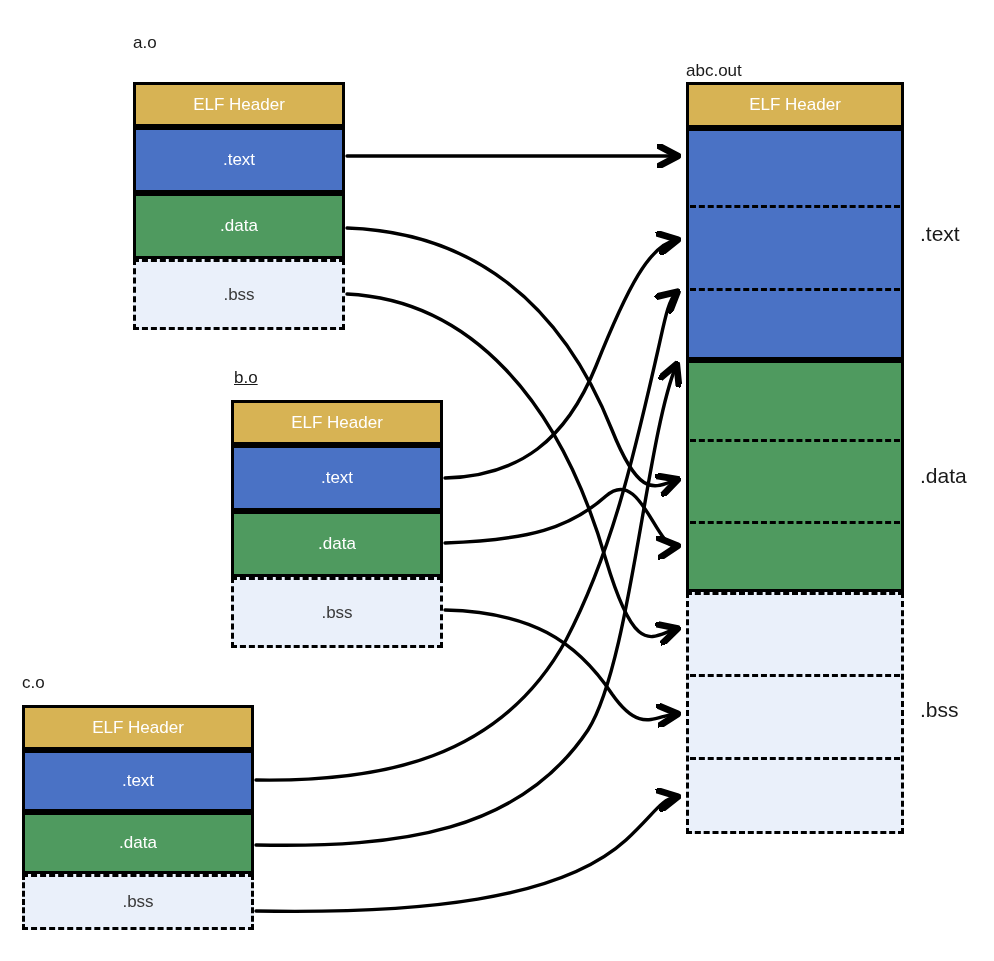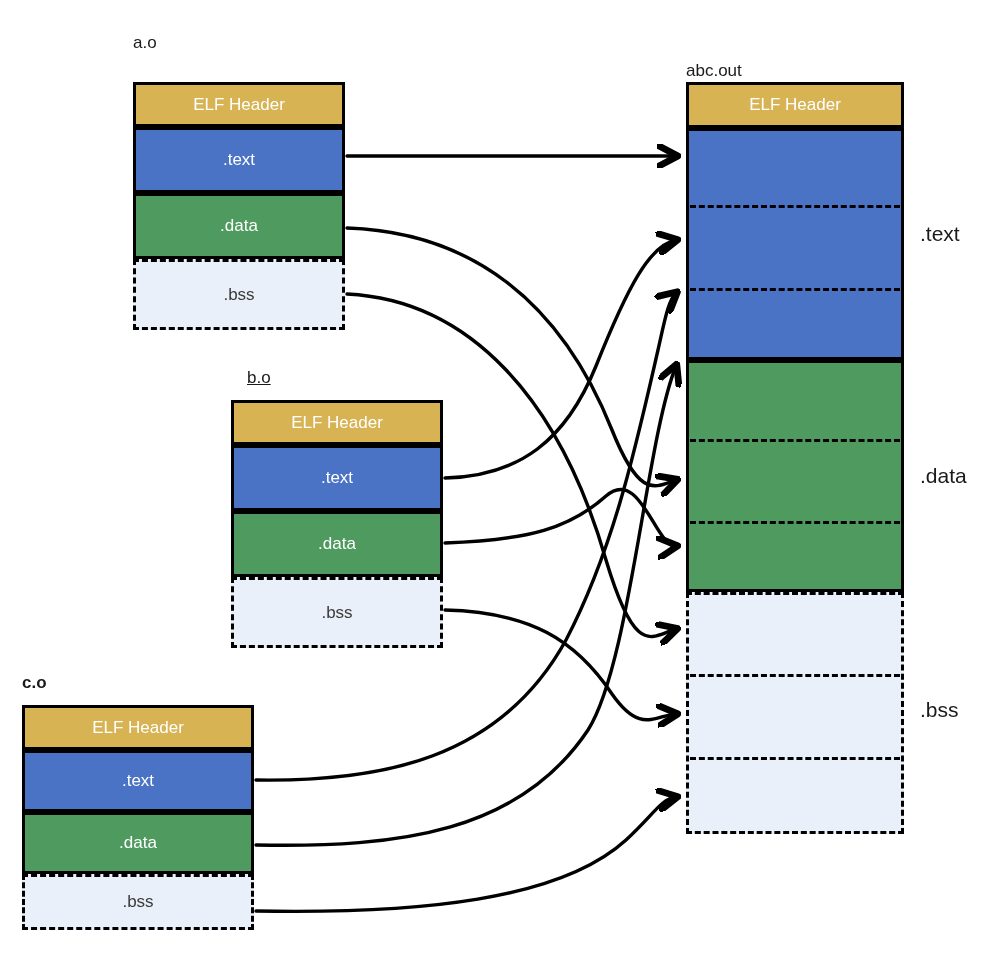--- a/index.html
+++ b/index.html
@@ -44,29 +44,29 @@
 <div id="stage">
 
   <div class="obj-title" style="left:133px;top:33px;">a.o</div>
   <div class="objbox">
     <div class="seg solid elf" style="left:133px;top:82px;width:212px;height:45px;">ELF Header</div>
     <div class="seg solid text" style="left:133px;top:127px;width:212px;height:66px;">.text</div>
     <div class="seg solid data" style="left:133px;top:193px;width:212px;height:66px;">.data</div>
     <div class="seg bss" style="left:133px;top:259px;width:212px;height:71px;">.bss</div>
   </div>
 
-  <div class="obj-title" style="left:247px;top:368px;text-decoration:underline;">b.o</div>
+  <div class="obj-title" style="left:234px;top:368px;text-decoration:underline;">b.o</div>
   <div class="objbox">
     <div class="seg solid elf" style="left:231px;top:400px;width:212px;height:45px;">ELF Header</div>
     <div class="seg solid text" style="left:231px;top:445px;width:212px;height:66px;">.text</div>
     <div class="seg solid data" style="left:231px;top:511px;width:212px;height:66px;">.data</div>
     <div class="seg bss" style="left:231px;top:577px;width:212px;height:71px;">.bss</div>
   </div>
 
-  <div class="obj-title" style="left:22px;top:673px;font-weight:bold;">c.o</div>
+  <div class="obj-title" style="left:22px;top:673px;">c.o</div>
   <div class="objbox">
     <div class="seg solid elf" style="left:22px;top:705px;width:232px;height:45px;">ELF Header</div>
     <div class="seg solid text" style="left:22px;top:750px;width:232px;height:62px;">.text</div>
     <div class="seg solid data" style="left:22px;top:812px;width:232px;height:62px;">.data</div>
     <div class="seg bss" style="left:22px;top:874px;width:232px;height:56px;">.bss</div>
   </div>
 
   <div class="obj-title" style="left:686px;top:33px;margin-top:28px;">abc.out</div>
   <div class="objbox">
     <div class="oseg solid elf" style="left:686px;top:82px;width:218px;height:46px;">ELF Header</div>

